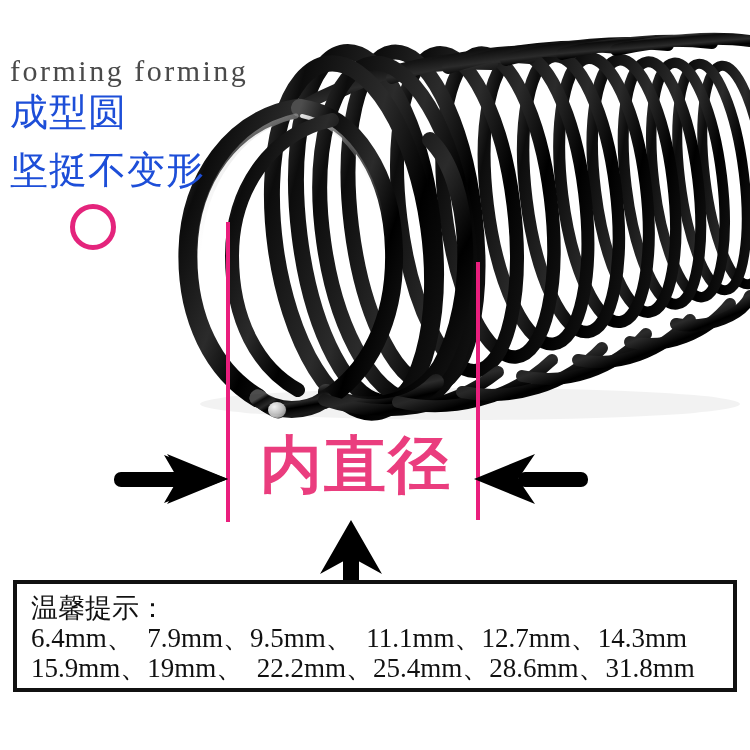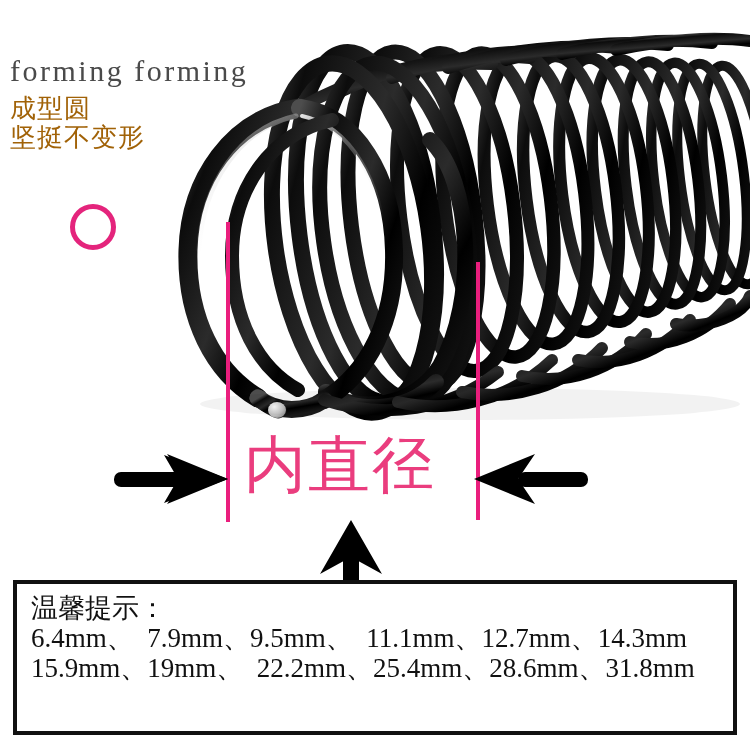--- a/index.html
+++ b/index.html
@@ -34,30 +34,30 @@
   }
   .eng-title {
     font-family: "Liberation Serif", "DejaVu Serif", serif;
     font-size: 30px;
     letter-spacing: 2.5px;
     color: #4a4a4a;
     line-height: 1.05;
     white-space: nowrap;
   }
   .cn-title-1, .cn-title-2 {
-    font-family: Liberation Sans, sans-serif;
-    font-size: 26px;
+    font-family: Liberation Mono, monospace;
+    font-size: 38px;
     font-weight: 500;
-    color: #a16207;
+    color: #1d4ed8;
     line-height: 1.12;
     white-space: nowrap;
     letter-spacing: 1px;
   }
   .cn-title-1 { margin-top: 7px; }
-  .cn-title-2 { margin-top: 0; }
+  .cn-title-2 { margin-top: 16px; }
 
   
   #ring-marker {
     position: absolute;
     left: 70px; top: 204px;
     width: 46px; height: 46px;
     border: 5px solid #e4247c;
     border-radius: 50%;
     box-sizing: border-box;
     z-index: 6;
@@ -69,47 +69,47 @@
     width: 4px;
     background: #ea1e7d;
     z-index: 7;
   }
   #measure-line-left  { left: 226px; top: 222px; height: 300px; }
   #measure-line-right { left: 476px; top: 262px; height: 258px; }
 
   
   #diameter-label {
     position: absolute;
-    left: 224px;
+    left: 240px;
     top: 434px;
     width: 232px;
     text-align: center;
     font-family: "Liberation Sans", "DejaVu Sans", sans-serif;
     font-size: 62px;
-    font-weight: 400;
+    font-weight: 700;
     color: #ea3d7e;
     letter-spacing: 2px;
     line-height: 1;
     z-index: 8;
     white-space: nowrap;
   }
 
   
   .arrow { position: absolute; z-index: 8; }
   #arrow-left  { left: 112px;  top: 450px; }
   #arrow-right { left: 472px;  top: 450px; }
   #arrow-up    { left: 316px;  top: 518px; }
 
   
   #note-box {
     position: absolute;
     left: 13px;
     top: 580px;
     width: 724px;
-    height: 155px;
+    height: 112px;
     box-sizing: border-box;
     border: 4px solid #111111;
     background: #ffffff;
     z-index: 9;
     padding: 9px 0 0 14px;
   }
   .note-line {
     font-family: "Liberation Serif", "DejaVu Serif", serif;
     font-size: 27px;
     color: #111111;

